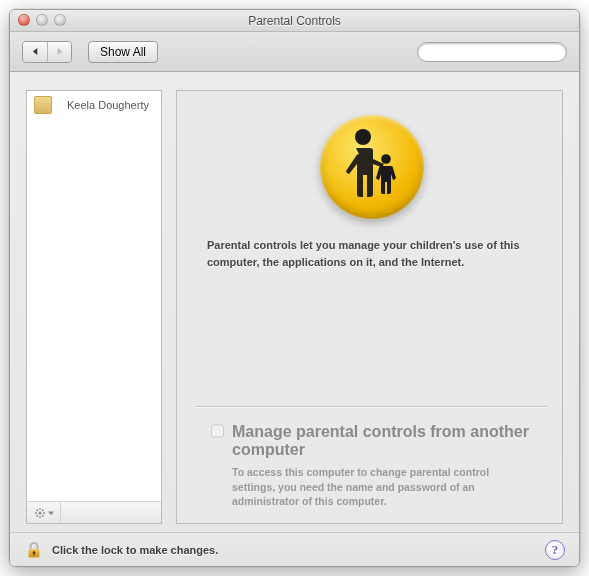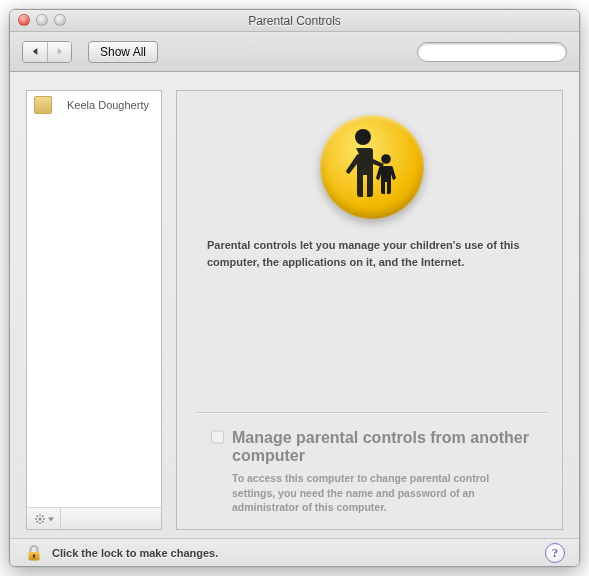--- a/index.html
+++ b/index.html
@@ -112,21 +112,21 @@
 }
 .pc-icon svg { width: 76px; height: 86px; }
 .mainpanel p { font-weight: bold; line-height: 1.5; text-shadow: 0 1px 0 rgba(255,255,255,0.6); margin-bottom: 14px; }
 .divider { border: 0; border-top: 1px solid #c8c8c8; margin: 10px -12px 16px -12px; box-shadow: 0 1px 0 #f6f6f6; }
 .remote-row { display: flex; align-items: flex-start; gap: 8px; margin-left: 4px; }
 .remote-row input[type=checkbox]{ margin-top: 1px; width: 14px; height: 14px; }
 .remote-row .labels .cblabel { font-weight: bold; color: #8a8a8a; font-size: 16px; }
 .remote-row .labels .cbdesc { color: #9a9a9a; font-size: 10.5px; line-height: 1.4; margin-top: 6px; max-width: 300px; font-weight: bold;}
 
 .footer {
-  height: 28px; border-top: 1px solid #c8c8c8;
+  height: 34px; border-top: 1px solid #c8c8c8;
   background: linear-gradient(to bottom, #ebebeb, #e2e2e2);
   display: flex; align-items: center; padding: 0 14px;
   font-size: 11px; color: #3d3d3d; font-weight: bold;
   text-shadow: 0 1px 0 #fff;
 }
 .lock { margin-right: 8px; display:flex; align-items:center; }
 .lock svg { width: 20px; height: 20px; }
 .help { margin-left: auto; width: 20px; height: 20px; border-radius: 50%; border: 1.5px solid #8a6fc9; display: flex; align-items: center; justify-content: center; color: #7a5fc0; font-family: Georgia, serif; font-weight: bold; font-size: 13px; background: radial-gradient(circle at 40% 35%, #fff, #eceaf4);}
 </style>
 </head>

